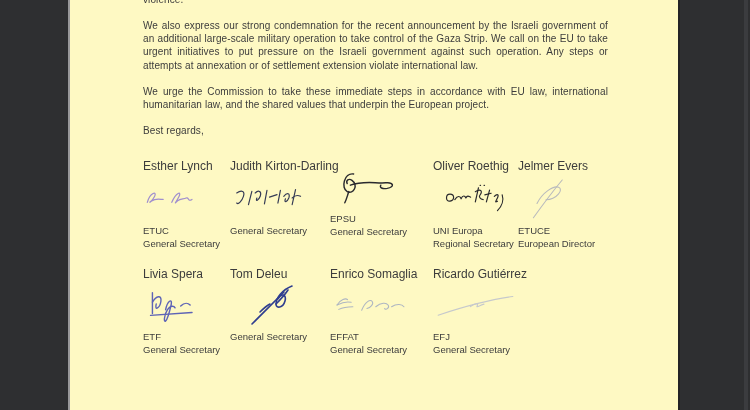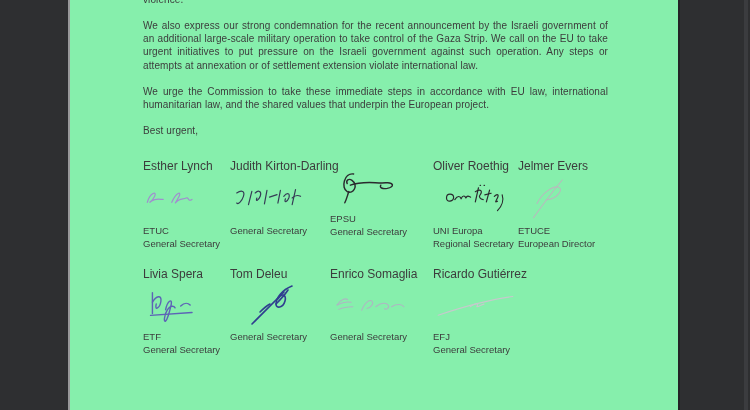--- a/index.html
+++ b/index.html
@@ -7,21 +7,21 @@
     position:relative; width:750px; height:410px; overflow:hidden;
     background:#2e2f31;
     font-family:"Liberation Sans", sans-serif;
   }
   .side-right-edge {
     position:absolute; top:0; right:2px; width:4px; height:410px;
     background:#3b3c3f;
   }
   .page {
     position:absolute; left:68px; top:0; width:612px; height:410px;
-    background:#86efac;
+    background:#fef9c3;
     border-left:2px solid #98989a;
     border-right:2px solid #232326;
     box-sizing:border-box;
     overflow:hidden;
   }
   .content {
     padding:0 70px 0 73px;
     color:#3c3c3c;
   }
   .partial-line {
@@ -60,21 +60,21 @@
 
 <div class="viewport">
   <div class="side-right-edge"></div>
 
   <div class="page">
     <div class="content">
 
       <p class="partial-line">violence.</p>
       <p class="body-p">We also express our strong condemnation for the recent announcement by the Israeli government of an additional large-scale military operation to take control of the Gaza Strip. We call on the EU to take urgent initiatives to put pressure on the Israeli government against such operation. Any steps or attempts at annexation or of settlement extension violate international law.</p>
       <p class="body-p">We urge the Commission to take these immediate steps in accordance with EU law, international humanitarian law, and the shared values that underpin the European project.</p>
-      <p class="closing">Best urgent,</p>
+      <p class="closing">Best regards,</p>
 
       <div class="sig-grid row1">
 
         <div class="sig-cell">
           <div class="sig-name">Esther Lynch</div>
           <div class="sig-image">
             <svg width="72" height="44" viewBox="0 0 100 44">
               <g fill="none" stroke-width="1.7" stroke-linecap="round" stroke-linejoin="round" stroke="#a08fce">
                 <path d="M6 28 C10 14 20 12 16 20 C12 28 6 30 12 26 C18 22 24 24 28 24"></path>
                 <path d="M40 28 C46 14 54 12 50 20 C46 28 42 32 48 26 C52 22 56 24 60 22 C64 20 62 28 68 24"></path>
@@ -197,20 +197,21 @@
               <g fill="none" stroke-width="1.2" stroke-linecap="round" stroke-linejoin="round" stroke="#aeb6c2">
                 <path d="M8 20 C12 13 18 12 20 14"></path>
                 <path d="M8 20 C14 17 20 16 24 17"></path>
                 <path d="M10 25 C16 22 22 22 26 22"></path>
                 <path d="M36 26 C40 16 46 13 48 16 C50 19 46 23 42 24"></path>
                 <path d="M52 22 C58 17 64 17 66 20 C68 23 64 26 62 24"></path>
                 <path d="M70 22 C76 18 82 19 84 22"></path>
               </g>
             </svg>
           </div>
+          <div class="sig-org">EFFAT</div>
           <div class="sig-role">General Secretary</div>
         </div>
 
 
         <div class="sig-cell">
           <div class="sig-name">Ricardo Gutiérrez</div>
           <div class="sig-image">
             <svg width="88" height="40" viewBox="0 0 100 40">
               <g fill="none" stroke-width="1.3" stroke-linecap="round" stroke-linejoin="round" stroke="#c6c9cc">
                 <path d="M6 32 C30 24 64 14 94 10"></path>

